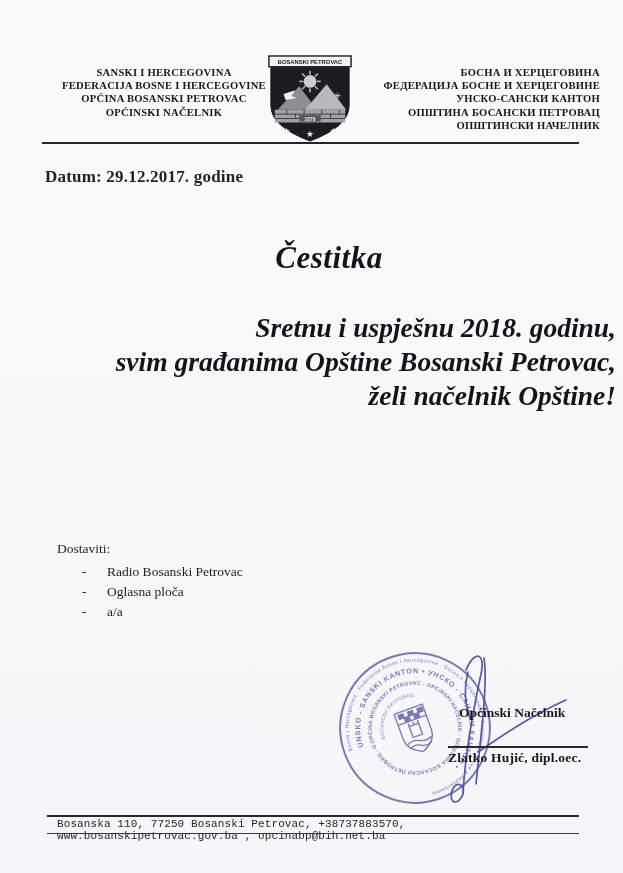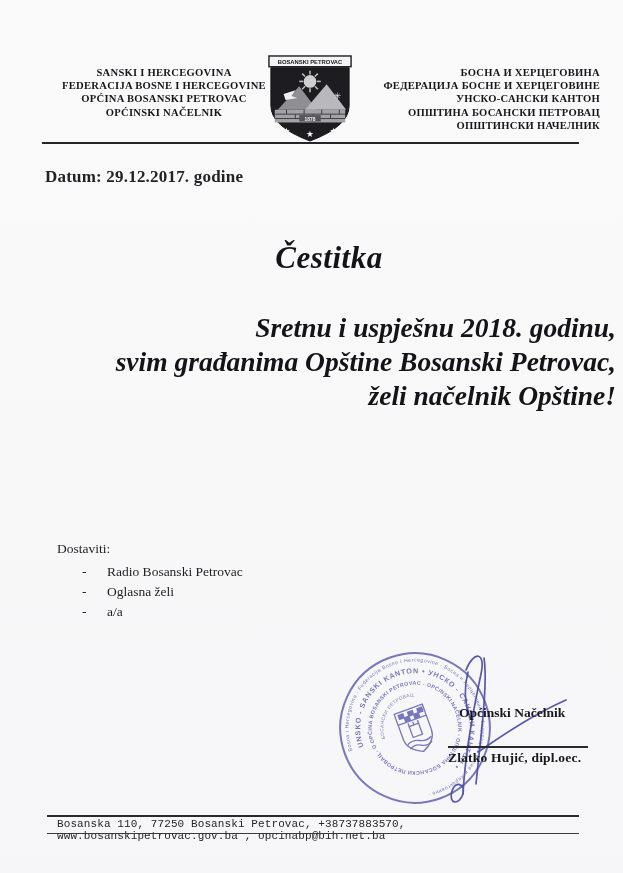--- a/index.html
+++ b/index.html
@@ -159,21 +159,21 @@
   </div>
 
   <div class="dostaviti">
     <div class="dost-label">Dostaviti:</div>
     <div class="dost-item">
       <span class="dost-dash">-</span>
       <span>Radio Bosanski Petrovac</span>
     </div>
     <div class="dost-item">
       <span class="dost-dash">-</span>
-      <span>Oglasna želi</span>
+      <span>Oglasna ploča</span>
     </div>
     <div class="dost-item">
       <span class="dost-dash">-</span>
       <span>a/a</span>
     </div>
   </div>
 
   <div class="stamp">
     <svg width="166" height="166" viewBox="0 0 200 200">
       <defs>

